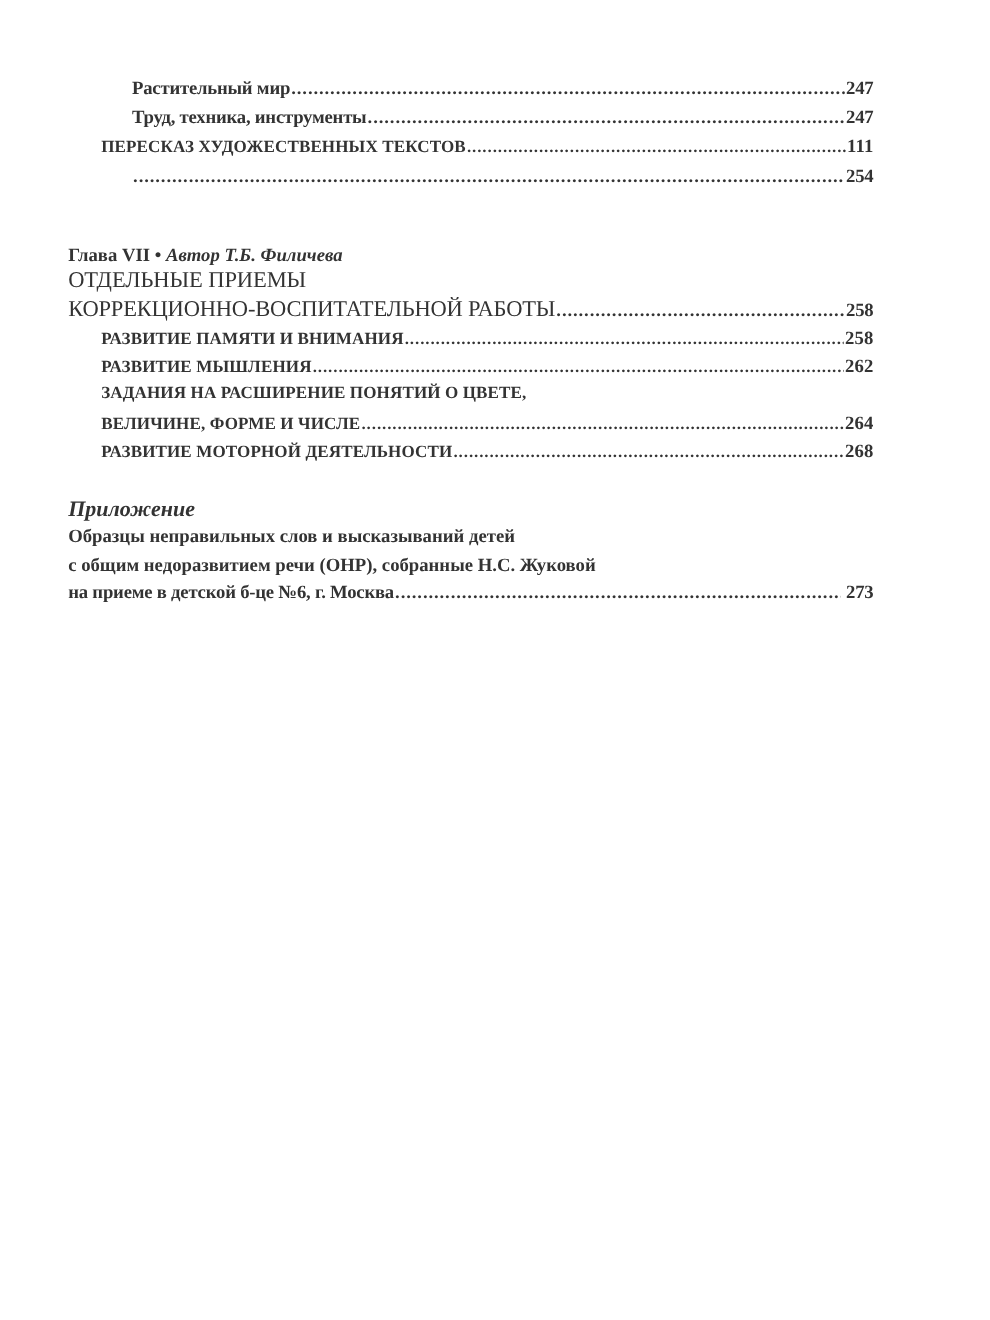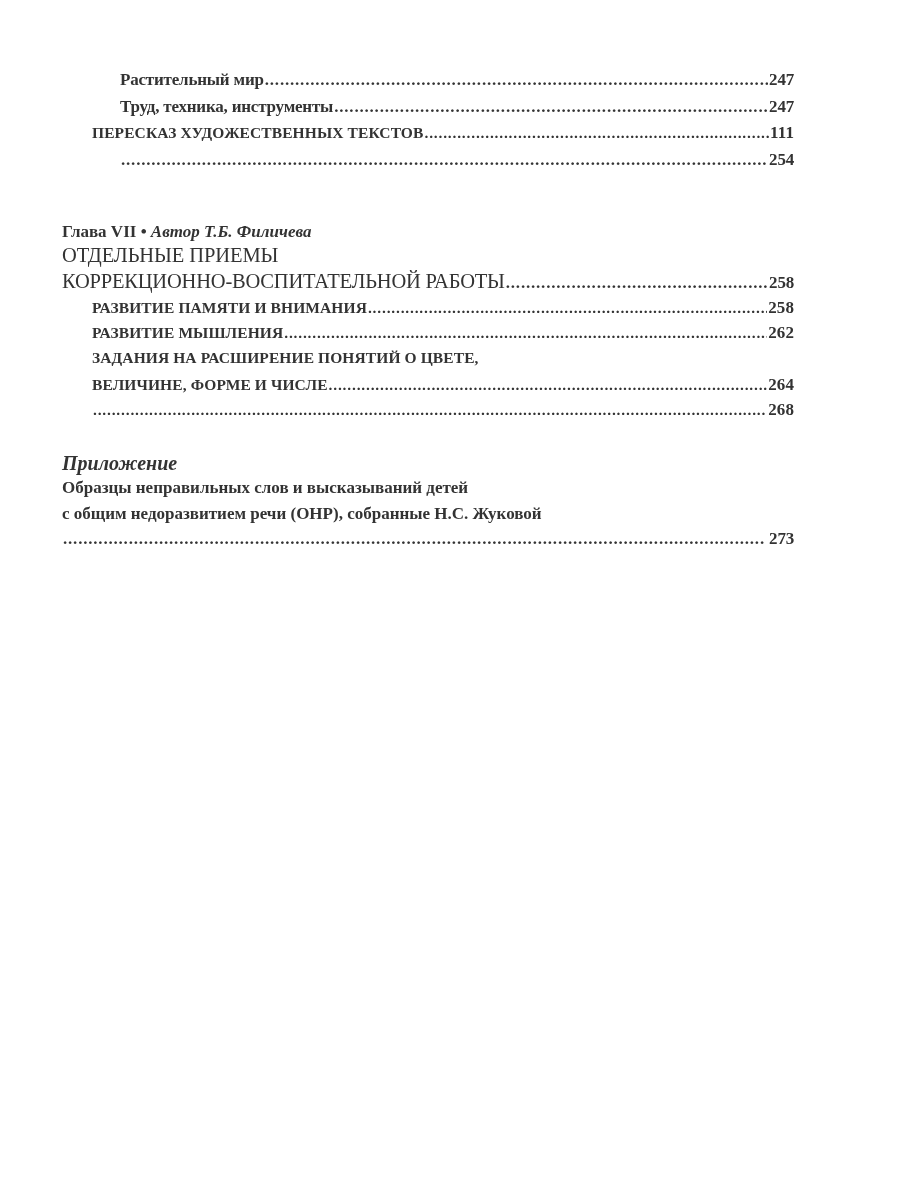--- a/index.html
+++ b/index.html
@@ -84,25 +84,27 @@
   </div>
   <div class="row caps indent1" style="top:349px;">
     <span class="label">ЗАДАНИЯ НА РАСШИРЕНИЕ ПОНЯТИЙ О ЦВЕТЕ,</span>
   </div>
   <div class="row caps indent1" style="top:375px;">
     <span class="label">ВЕЛИЧИНЕ, ФОРМЕ И ЧИСЛЕ</span>
     <span class="dots"></span>
     <span class="page-no sub">264</span>
   </div>
   <div class="row caps indent1" style="top:400px;">
+    <span class="label">РАЗВИТИЕ МОТОРНОЙ ДЕЯТЕЛЬНОСТИ</span>
     <span class="dots"></span>
     <span class="page-no sub">268</span>
   </div>
 
   <div class="appendix-label" style="top:452px;">Приложение</div>
   <div class="plain-line" style="top:478px;">Образцы неправильных слов и высказываний детей</div>
   <div class="plain-line" style="top:504px;">с общим недоразвитием речи (ОНР), собранные Н.С. Жуковой</div>
   <div class="row sub" style="top:529px;">
+    <span class="label">на приеме в детской б-це №6, г. Москва</span>
     <span class="dots" style="margin-right:5px;"></span>
     <span class="page-no">273</span>
   </div>
 
 </div>
 
 </body></html>

